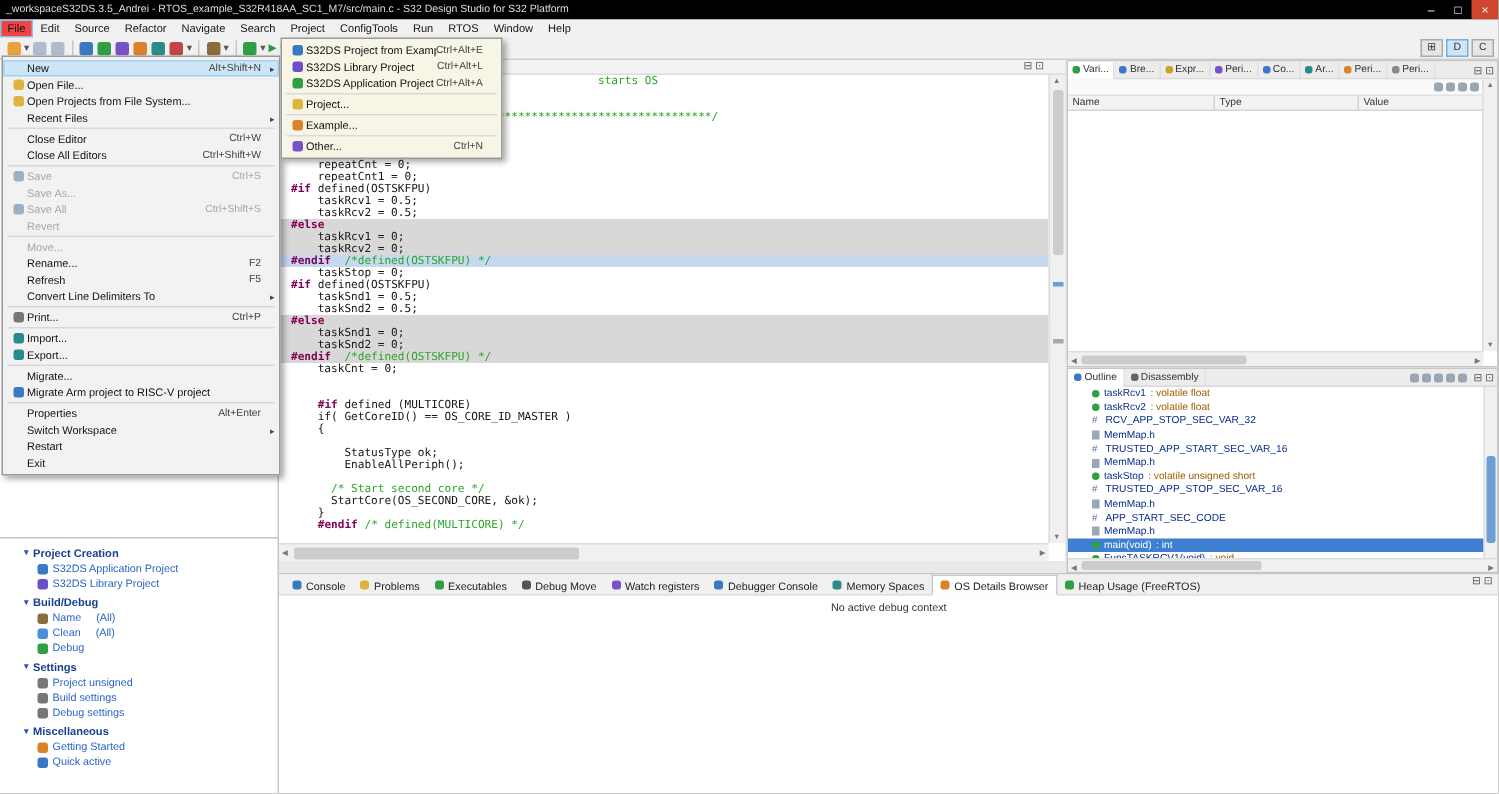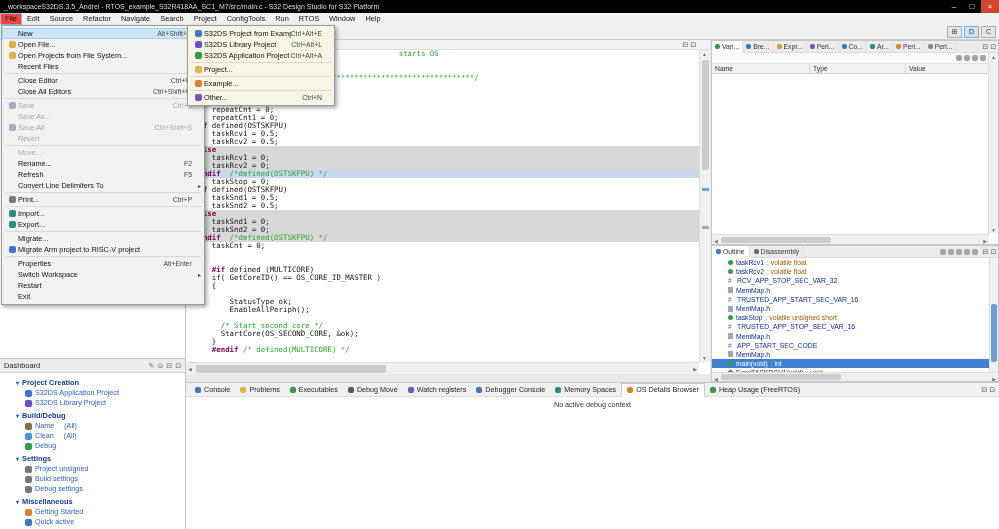--- a/index.html
+++ b/index.html
@@ -98,30 +98,30 @@
   .ic-variable,.ic-function{width:5px;height:5px;border-radius:50%;background:#2f9e44;flex:none}
   .ic-macro{color:#5a6b9e;font-size:6.5px;width:6px;flex:none;line-height:9px}
   .ic-include{width:5px;height:6px;background:#9aa7b8;flex:none}
   .ol-vscroll{position:absolute;right:0;top:12px;width:9px;height:115px;background:#f0f0f0;border-left:1px solid #ddd}
   .ol-vscroll .thumb{left:1px;top:46px;width:6px;height:58px;background:#6e9fd4}
   .ol-hscroll{position:absolute;left:0;bottom:0;width:286px;height:9px;background:#f0f0f0;border-top:1px solid #ddd}
   .ol-hscroll .thumb{left:9px;top:1px;width:120px;height:6px}
 
   
   .console{position:absolute;left:186px;top:382px;width:813px;height:147px;background:#fff;border-top:1px solid #c6c6c6}
-  .cs-tabs{height:14px;background:#f0f0f0;display:flex;align-items:center;padding-left:4px;font-size:7.2px;border-bottom:1px solid #ddd;white-space:nowrap}
+  .cs-tabs{height:14px;background:#f0f0f0;display:flex;padding-left:4px;font-size:7.2px;border-bottom:1px solid #ddd;white-space:nowrap}
   .cs-tab{display:flex;align-items:center;gap:3px;padding:0 5px;color:#222;line-height:13px;height:14px}
   .cs-tab.sel{background:#fff;border:1px solid #c9c9c9;border-bottom:1px solid #fff}
   .cs-tab .chip{width:6px;height:6px;margin:0}
   .cs-winicons{margin-left:auto;font-size:7px;color:#555;display:flex;gap:2px;padding-right:4px}
   .cs-msg{position:absolute;left:0;top:17px;width:100%;text-align:center;font-size:7.2px;color:#333}
 
   
   .menu{position:absolute;z-index:60;background:#f2f2f2;border:1px solid #9a9a9a;box-shadow:2px 2px 4px rgba(0,0,0,.35);font-size:7.3px;padding:2px 0}
-  #file-menu{left:1px;top:25px;width:204px}
+  #file-menu{left:1px;top:37px;width:186px}
   #new-submenu{left:187px;top:25px;width:148px;background:#f6f5e6}
   .fm-item{height:11px;display:flex;align-items:center;padding:0 3px 0 4px;color:#111}
   .fm-item.hl{background:#cde6f7;outline:1px solid #a6d1ee;outline-offset:-1px}
   .fm-item.disabled .fm-label,.fm-item.disabled .fm-short{color:#a8a8a8}
   .fm-icon{width:12px;display:flex;justify-content:center;flex:none}
   .fm-icon .chip{width:7px;height:7px;margin:0}
   .fm-label{flex:1;white-space:nowrap;overflow:hidden}
   .fm-short{color:#444;margin-right:3px;font-size:6.9px;white-space:nowrap}
   .fm-arrow{width:6px;font-size:6px;color:#444;text-align:right;flex:none}
   .fm-sep{height:1px;background:#d9d9d9;margin:1px 3px}
@@ -406,29 +406,20 @@
         </span>
         <span class="cs-winicons">
           <span>⊟</span>
           <span>⊡</span>
         </span>
       </div>
     <div class="cs-msg">No active debug context</div>
   </div>
 
   <div class="dashboard">
-    <div class="db-header">
-      <span class="db-title">Dashboard</span>
-      <span class="db-icons">
-          <span class="db-hicon">✎</span>
-          <span class="db-hicon">⊙</span>
-          <span class="db-hicon">⊟</span>
-          <span class="db-hicon">⊡</span>
-        </span>
-    </div>
     <div class="db-body">
         <div class="db-sect">
           <span class="tri">▾</span>
           <span>Project Creation</span>
         </div>
         <div class="db-item">
           <span class="chip" style="background: rgb(59, 120, 196);"></span>
           <span>S32DS Application Project</span>
         </div>
         <div class="db-item">

